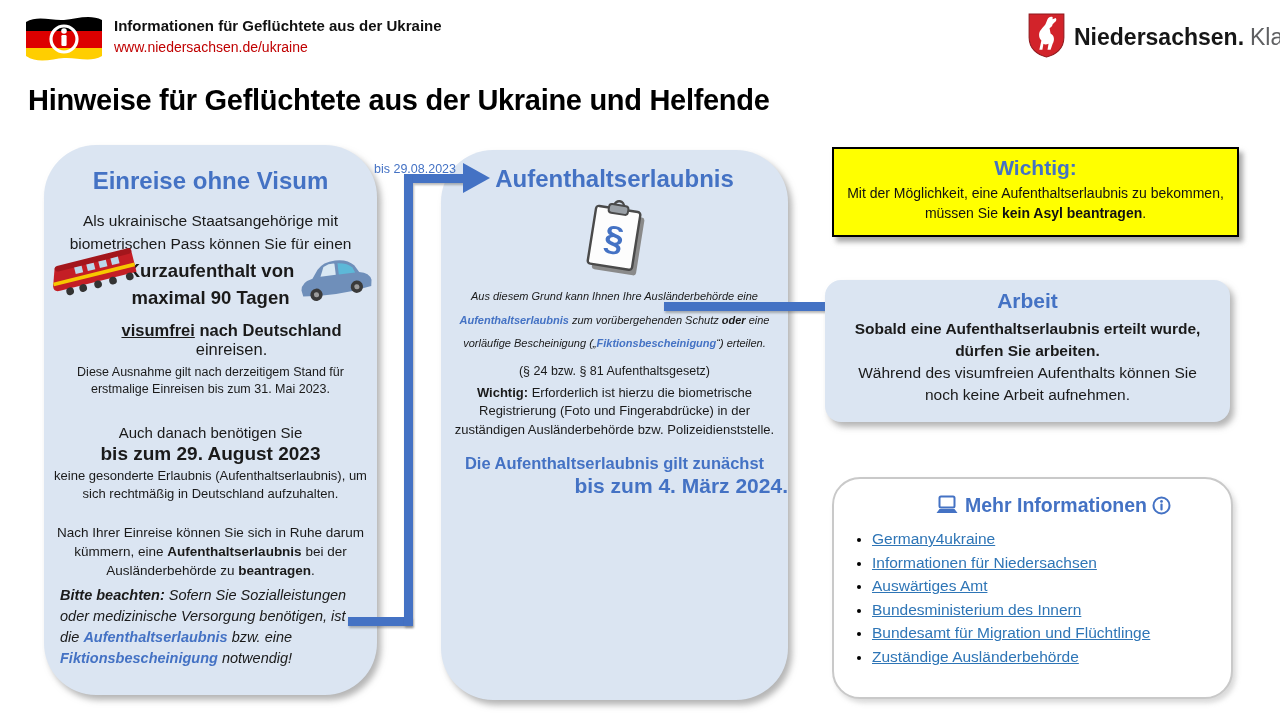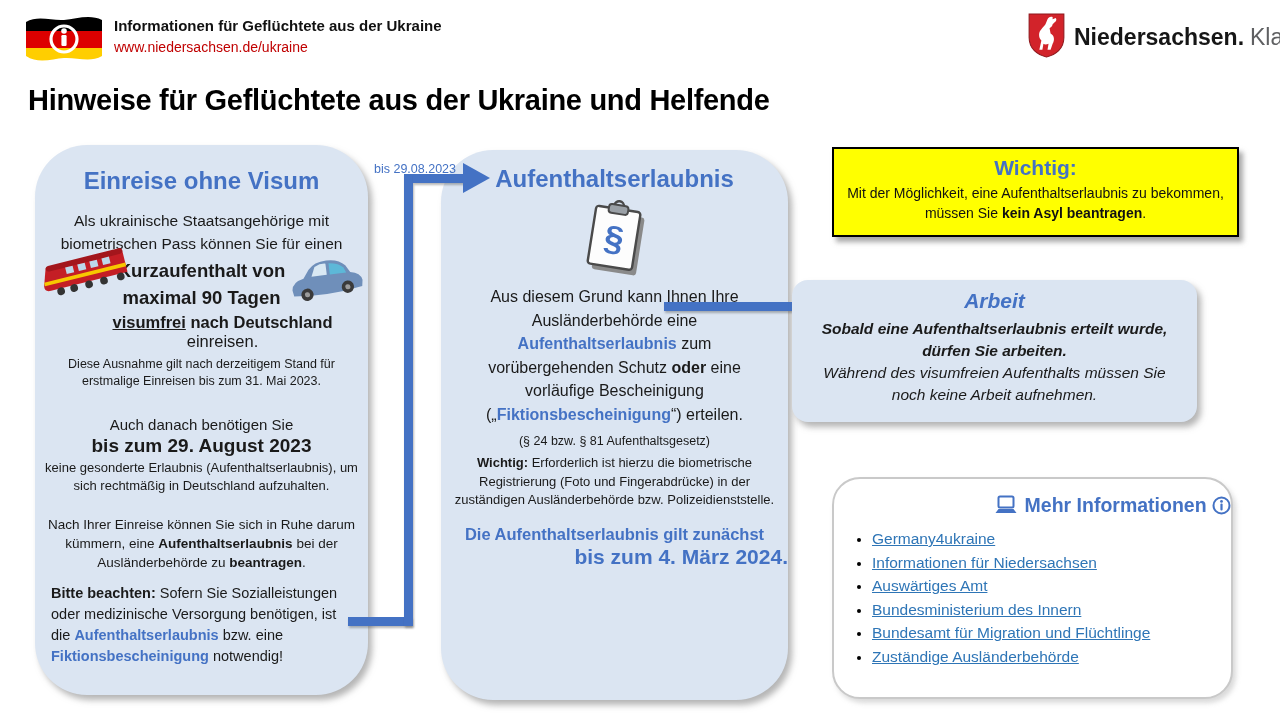--- a/index.html
+++ b/index.html
@@ -13,59 +13,59 @@
   .shield-icon { position:absolute; left:1028px; top:13px; width:37px; height:45px; }
   .logo-text { position:absolute; left:1074px; top:24px; font-size:23px; white-space:nowrap; }
   .logo-bold { font-weight:bold; color:#161616; }
   .logo-light { color:#5f6062; font-weight:normal; margin-left:6px; }
 
   .page-title { position:absolute; left:28px; top:84px; font-size:29px; font-weight:bold; color:#000; letter-spacing:-0.3px; }
 
   
   .bluebox { position:absolute; background:#dbe5f2; border-radius:52px;
              box-shadow:4px 5px 6px rgba(120,120,120,.55); text-align:center; color:#1a1a1a; }
-  .box-einreise  { left:35px;  top:145px; width:333px; height:550px; }
+  .box-einreise  { left:44px;  top:145px; width:333px; height:550px; }
   .box-aufenthalt{ left:441px; top:150px; width:347px; height:550px; }
 
   .box-title { font-weight:bold; color:#4472c4; }
   .t-einreise   { margin-top:22px; font-size:24px; }
   .t-aufenthalt { margin-top:15px; font-size:24px; }
 
   .e-p1   { margin:14px auto 0; max-width:300px; font-size:15.5px; line-height:23px; }
   .e-p1b  { margin:2px auto 0; max-width:232px; font-size:18.5px; font-weight:bold; line-height:27px; }
-  .e-p1c  { margin:2px auto 0; font-size:16.5px;padding-left:42px; }
+  .e-p1c  { margin:10px auto 0; font-size:16.5px;padding-left:42px; }
   .e-note { margin:5px auto 0; max-width:302px; font-size:12.5px; line-height:17px; }
   .e-p2a  { margin-top:26px; font-size:15px; }
   .e-p2b  { font-size:19px; font-weight:bold; margin-top:2px; }
   .e-p2c  { margin:2px auto 0; max-width:322px; font-size:13px; line-height:18px; }
   .e-p3   { margin:20px auto 0; max-width:322px; font-size:13.5px; line-height:19px; }
-  .e-p4   { margin:11px 10px 0 16px; font-size:14.5px; line-height:21px; text-align:left; }
+  .e-p4   { margin:5px 10px 0 16px; font-size:14.5px; line-height:21px; text-align:left;font-style:italic; }
 
   .a-p1   { margin:8px auto 0; max-width:330px; font-size:15.5px; line-height:23px; }
   .a-icon { margin-top:4px; }
-  .a-p2   { margin:2px auto 8px; max-width:320px; font-size:16px; line-height:23.5px; }
+  .a-p2   { margin:2px auto 8px; max-width:320px; font-size:11px; line-height:23.5px;font-style:italic; }
   .a-law  { font-size:12.5px; margin-top:1px; }
   .a-p3   { margin:6px auto 0; max-width:320px; font-size:13px; line-height:18.5px; }
   .a-p4a  { margin-top:15px; font-size:16.5px; font-weight:bold; color:#4472c4; }
   .a-p4b  { margin-top:1px; font-size:21px; font-weight:bold; color:#4472c4;text-align:right; }
 
   .box-wichtig { position:absolute; left:832px; top:147px; width:407px; height:90px; background:#ffff00;
                  border:2px solid #000; box-shadow:4px 5px 5px rgba(110,110,110,.6); text-align:center; }
   .t-wichtig { margin-top:7px; font-size:21px; }
   .w-p { margin:3px auto 7px; max-width:380px; font-size:14px; line-height:20px; color:#111; }
 
-  .box-arbeit { position:absolute; left:792px; top:280px; width:405px; height:142px; background:#dbe5f2;
-                border-radius:16px; box-shadow:4px 5px 6px rgba(120,120,120,.55); text-align:center; color:#1a1a1a;font-style:italic; }
+  .box-arbeit { position:absolute; left:825px; top:280px; width:405px; height:142px; background:#dbe5f2;
+                border-radius:16px; box-shadow:4px 5px 6px rgba(120,120,120,.55); text-align:center; color:#1a1a1a; }
   .t-arbeit { margin-top:9px; font-size:21px; }
   .ar-p1 { margin:5px auto 0; max-width:370px; font-size:15.5px; font-weight:bold; line-height:22px; }
   .ar-p2 { margin:0 auto; max-width:370px; font-size:15.5px; line-height:22px; }
 
   .box-info { position:absolute; left:832px; top:477px; width:401px; height:222px; background:#fff;
               border:2px solid #c9c9c9; border-radius:28px; box-shadow:3px 4px 5px rgba(150,150,150,.35); }
-  .info-head { margin-top:15px; text-align:right; font-size:19.5px; font-weight:bold; color:#4472c4;padding-left:40px; }
+  .info-head { margin-top:15px; text-align:center; font-size:19.5px; font-weight:bold; color:#4472c4;padding-left:40px; }
   .info-head svg { vertical-align:-3px; }
   .info-list { margin:10px 0 0 0; padding-left:38px; list-style:disc; }
   .info-list li { font-size:15.5px; line-height:23.5px; color:#000; }
   .info-list li::marker { color:#000; font-size:13px; }
   .info-link { color:#2e75b6; text-decoration:underline; cursor:pointer; }
 
   
   .arrow-seg { position:absolute; background:#4472c4; box-shadow:1px 2px 2px rgba(80,80,80,.4); }
   .a1-bottom { left:348px; top:617px; width:64px; height:9px; }
   .a1-vert   { left:404px; top:174px; width:9px;  height:452px; }
@@ -200,21 +200,21 @@
   <section class="box-wichtig">
     <div class="box-title t-wichtig">Wichtig:</div>
     <div class="w-p">
       <span>Mit der Möglichkeit, eine Aufenthaltserlaubnis zu bekommen,  müssen Sie </span><span class="b">kein Asyl beantragen</span><span>.</span>
     </div>
   </section>
 
   <section class="box-arbeit">
     <div class="box-title t-arbeit">Arbeit</div>
     <div class="ar-p1">Sobald eine Aufenthaltserlaubnis erteilt wurde, dürfen Sie arbeiten.</div>
-    <div class="ar-p2">Während des visumfreien Aufenthalts müssen Sie noch keine Arbeit aufnehmen.</div>
+    <div class="ar-p2">Während des visumfreien Aufenthalts können Sie noch keine Arbeit aufnehmen.</div>
   </section>
 
   <section class="box-info">
     <div class="info-head">
       <svg width="26" height="20" viewBox="0 0 26 20">
         <rect x="5.5" y="1.5" width="15" height="11" rx="1.5" fill="none" stroke="#4472c4" stroke-width="2"></rect>
         <path d="M2.5,18 L23.5,18 L20.5,14 L5.5,14 Z" fill="#4472c4"></path>
       </svg>
       <span>Mehr Informationen</span>
       <svg width="19" height="19" viewBox="0 0 19 19">

